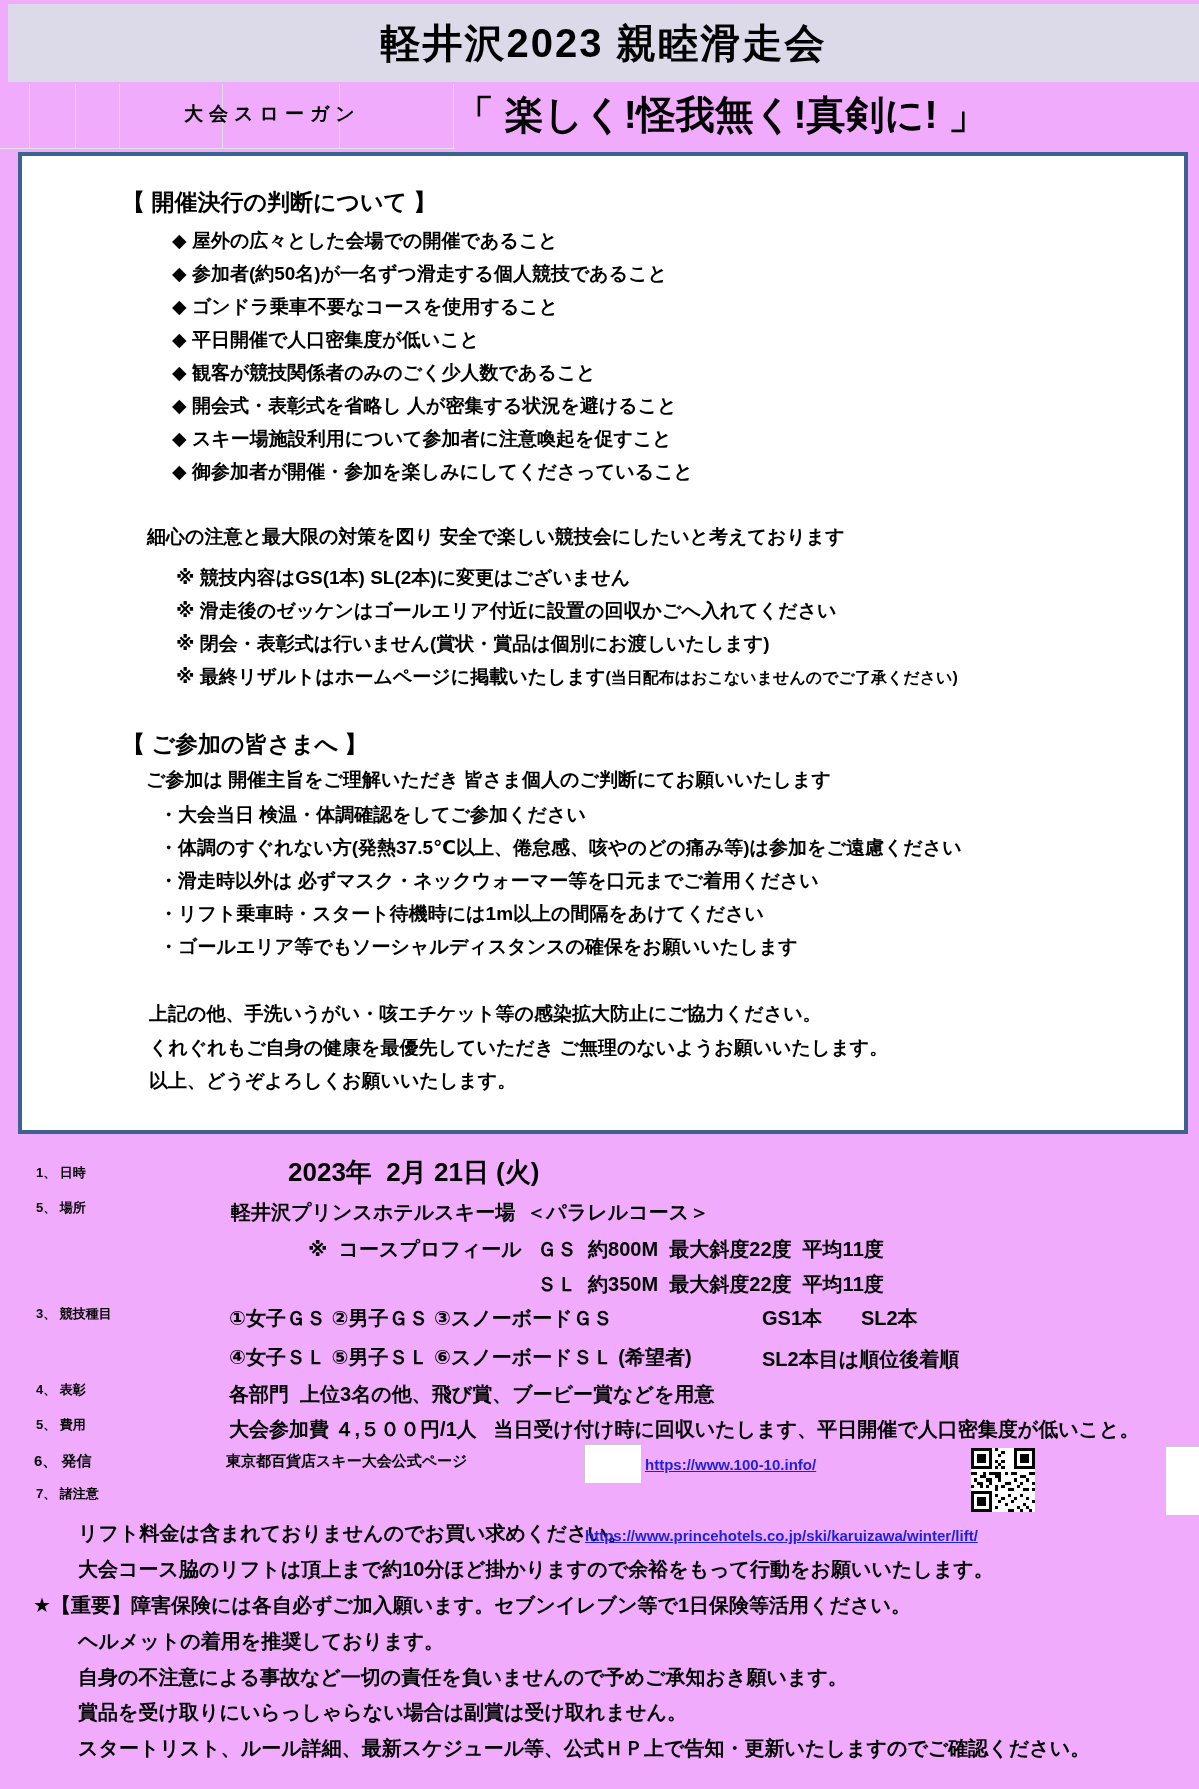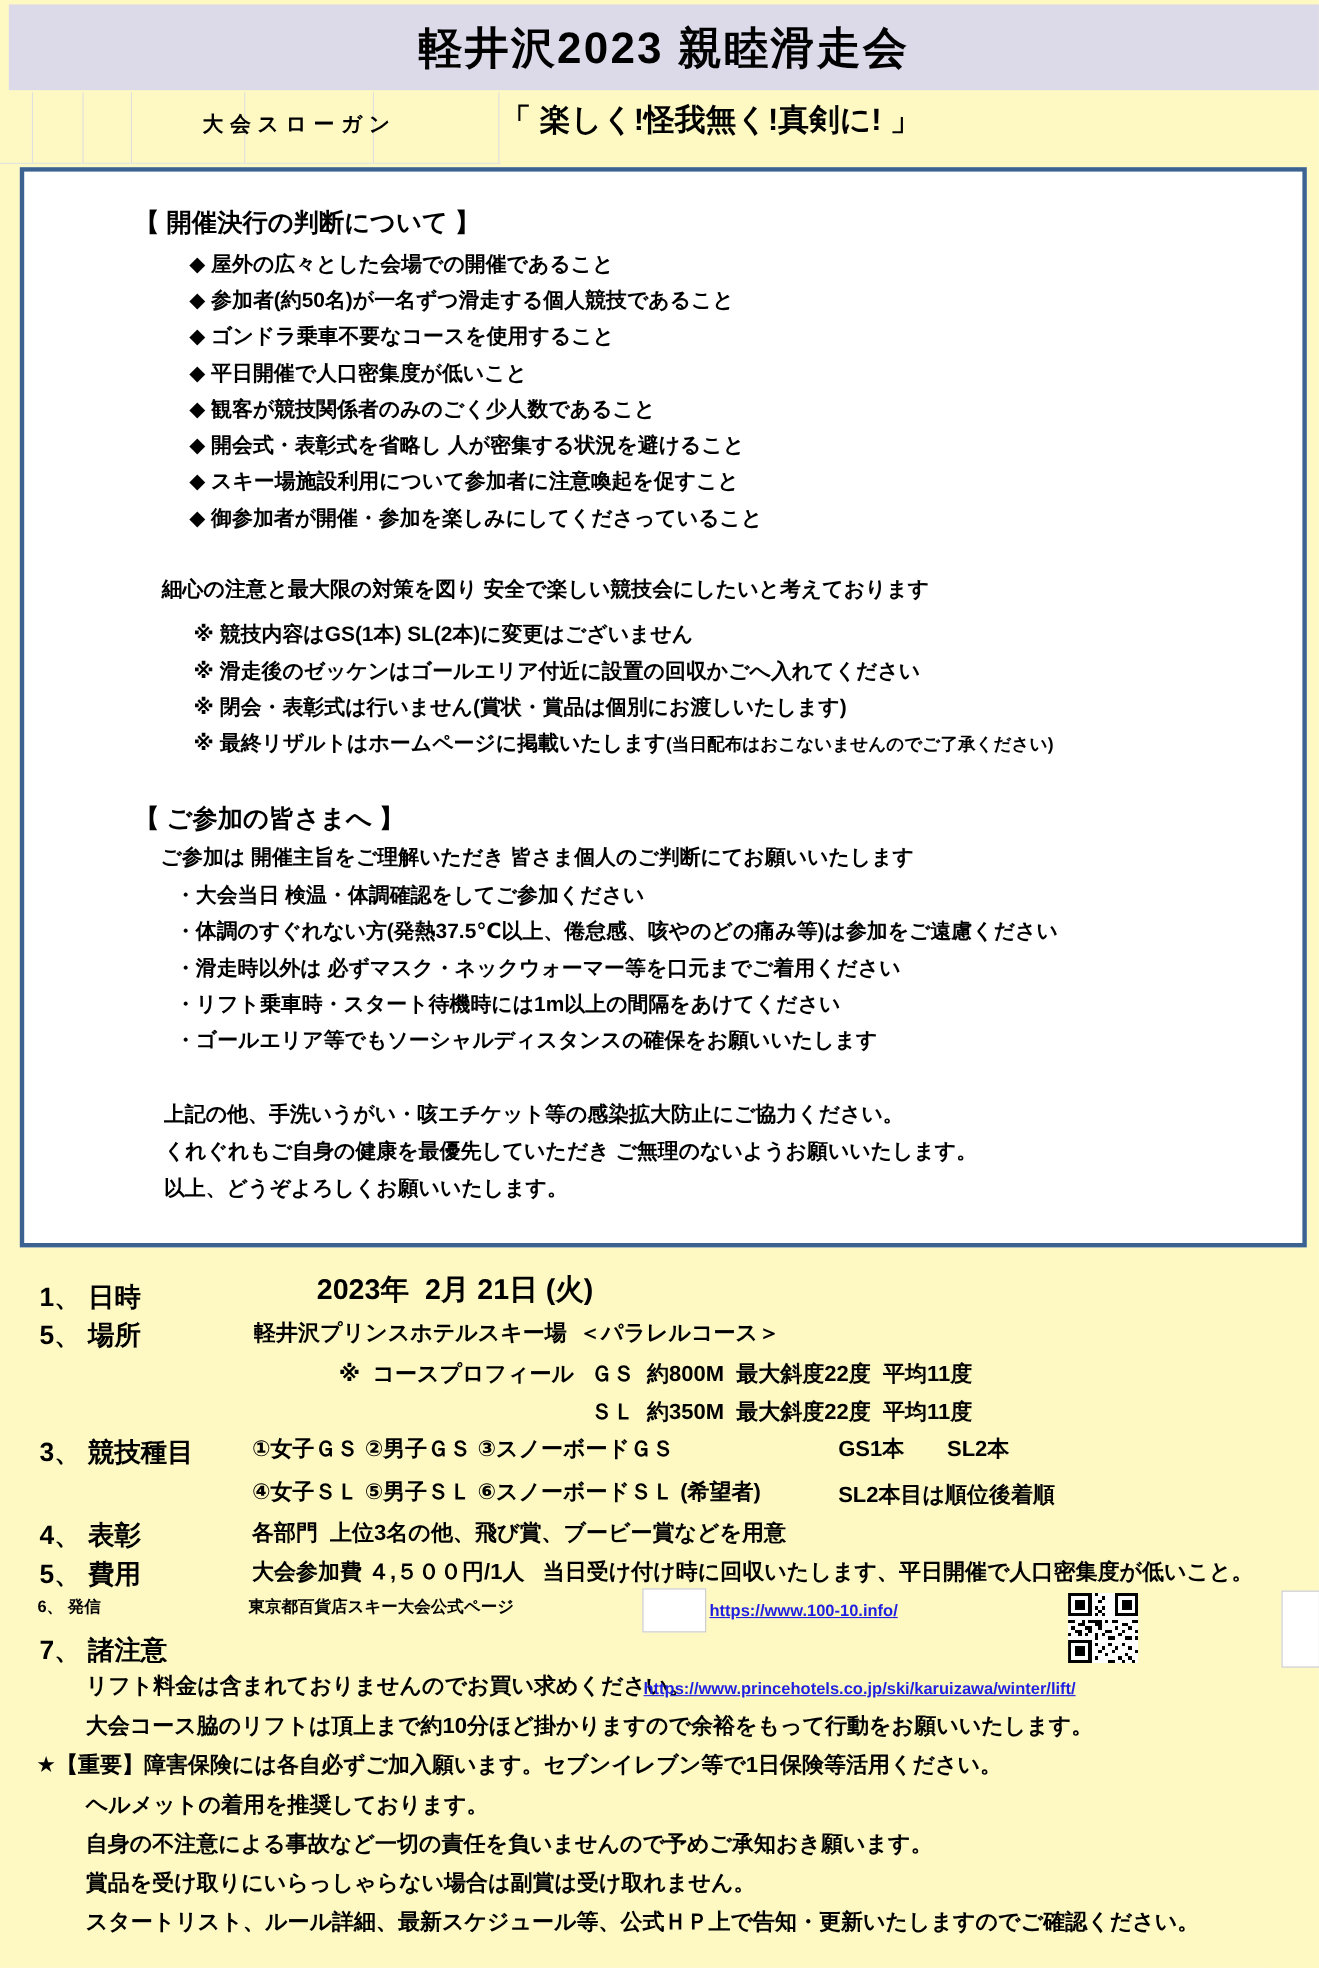--- a/index.html
+++ b/index.html
@@ -1,31 +1,31 @@
 <!DOCTYPE html>
 <html><head>
 <meta charset="utf-8">
 <style>
   html,body{margin:0;padding:0;background:#ffffff;}
-  .page{position:relative;width:1199px;height:1789px;background:#fef9c3;overflow:hidden;
+  .page{position:relative;width:1199px;height:1789px;background:#f0abfc;overflow:hidden;
         font-family:"Liberation Sans","DejaVu Sans",sans-serif;color:#000;}
   .t{position:absolute;white-space:pre;font-weight:600;font-size:19px;line-height:1.15;color:#000;}
   .banner{position:absolute;left:8px;top:4px;width:1191px;height:78px;background:#dcd9e8;
           display:flex;align-items:center;justify-content:center;}
   .banner h1{margin:0;font-size:40px;font-weight:700;letter-spacing:2px;}
   .gridline-v{position:absolute;width:1px;top:84px;height:64px;background:#dedede;}
   .gridline-h{position:absolute;left:0;top:148px;width:455px;height:1px;background:#e2e2e2;}
   .slogan-label{top:103px;left:184px;font-size:19px;font-weight:700;letter-spacing:6px;}
-  .slogan{top:93px;left:455px;font-size:28px;font-weight:700;}
+  .slogan{top:93px;left:455px;font-size:39px;font-weight:700;}
   .notice-box{position:absolute;left:18px;top:152px;width:1162px;height:974px;
               border:4px solid #3b6290;background:#ffffff;}
   .notice-box .t{position:absolute;}
   .box-title{font-size:23px;font-weight:700;}
   .small-paren{font-size:16px;}
-  .lbl{font-size:24px;}
+  .lbl{font-size:13px;}
   .val{font-size:20px;}
   .date-val{font-size:26px;font-weight:700;}
   .bold-row{font-size:15px;font-weight:700;}
   a.link{color:#1f1fe0;text-decoration:underline;font-weight:600;}
   .link-main{font-size:15px;}
   .link-small{font-size:15px;}
   .empty-cell{position:absolute;background:#ffffff;border:1px solid #c9c9c9;}
   .qr{position:absolute;left:971px;top:1448px;width:64px;height:64px;}
 </style>
 </head>

